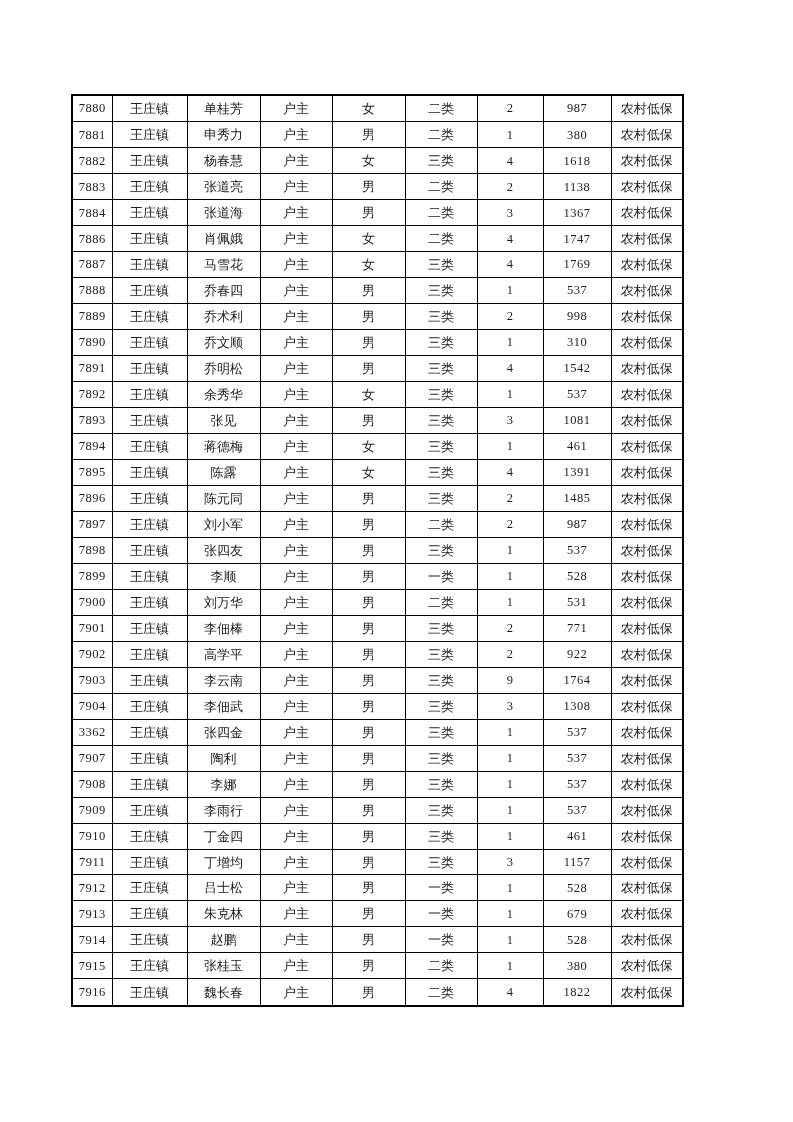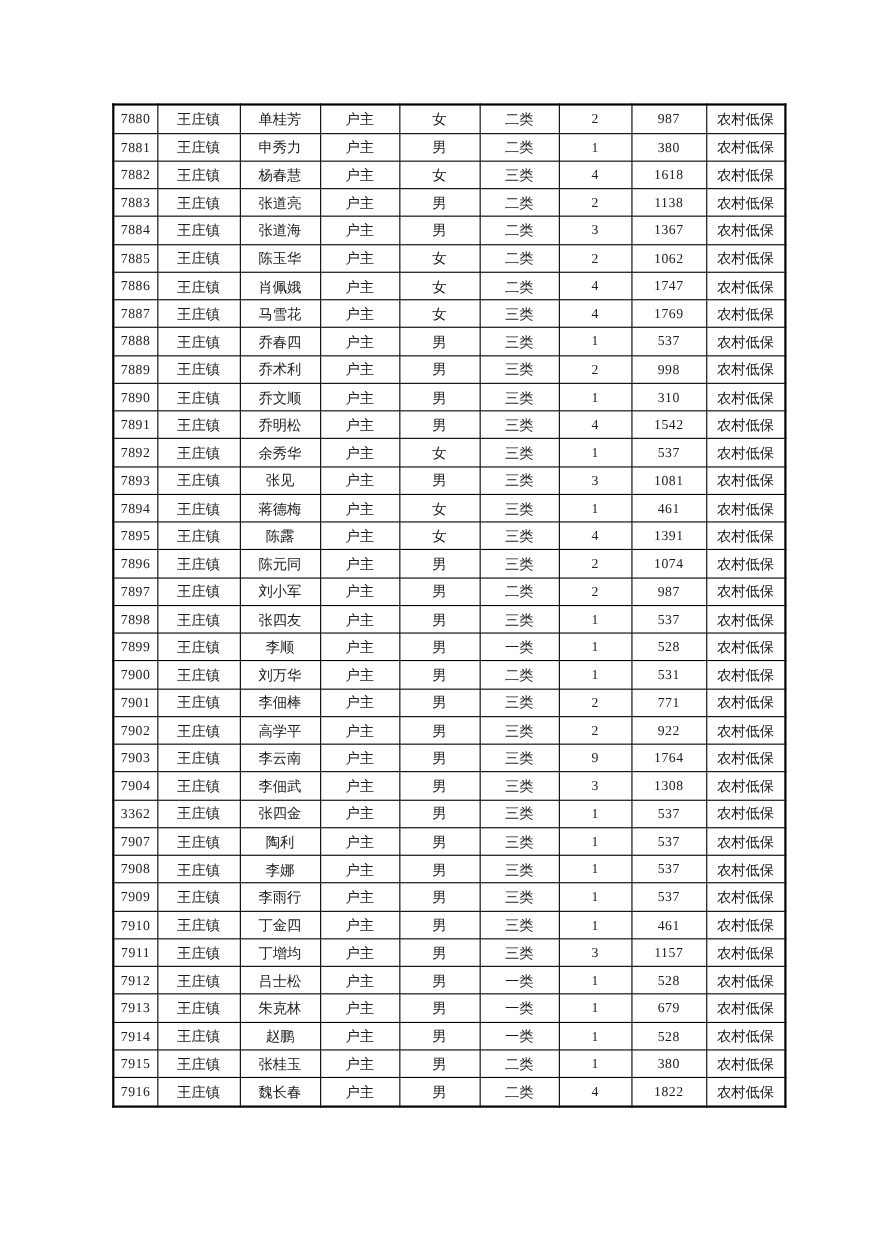--- a/index.html
+++ b/index.html
@@ -11,21 +11,20 @@
     height: 1122px;
     background: #ffffff;
     position: relative;
     font-family: "Liberation Serif", "DejaVu Serif", serif;
     overflow: hidden;
   }
   .sheet {
     position: absolute;
     left: 71px;
     top: 94px;
-    margin-left: 31px;
   }
   table.benefits {
     border-collapse: collapse;
     table-layout: fixed;
     width: 611px;
     height: 913px;
     border: 2px solid #000000;
   }
   table.benefits td {
     border: 1px solid #000000;
@@ -109,31 +108,20 @@
           <td>王庄镇</td>
           <td>张道海</td>
           <td>户主</td>
           <td>男</td>
           <td>二类</td>
           <td class="num">3</td>
           <td class="num">1367</td>
           <td>农村低保</td>
         </tr>
         <tr>
-          <td class="num">7885</td>
-          <td>王庄镇</td>
-          <td>陈玉华</td>
-          <td>户主</td>
-          <td>女</td>
-          <td>二类</td>
-          <td class="num">2</td>
-          <td class="num">1062</td>
-          <td>农村低保</td>
-        </tr>
-        <tr>
           <td class="num">7886</td>
           <td>王庄镇</td>
           <td>肖佩娥</td>
           <td>户主</td>
           <td>女</td>
           <td>二类</td>
           <td class="num">4</td>
           <td class="num">1747</td>
           <td>农村低保</td>
         </tr>
@@ -237,21 +225,21 @@
           <td>农村低保</td>
         </tr>
         <tr>
           <td class="num">7896</td>
           <td>王庄镇</td>
           <td>陈元同</td>
           <td>户主</td>
           <td>男</td>
           <td>三类</td>
           <td class="num">2</td>
-          <td class="num">1074</td>
+          <td class="num">1485</td>
           <td>农村低保</td>
         </tr>
         <tr>
           <td class="num">7897</td>
           <td>王庄镇</td>
           <td>刘小军</td>
           <td>户主</td>
           <td>男</td>
           <td>二类</td>
           <td class="num">2</td>

